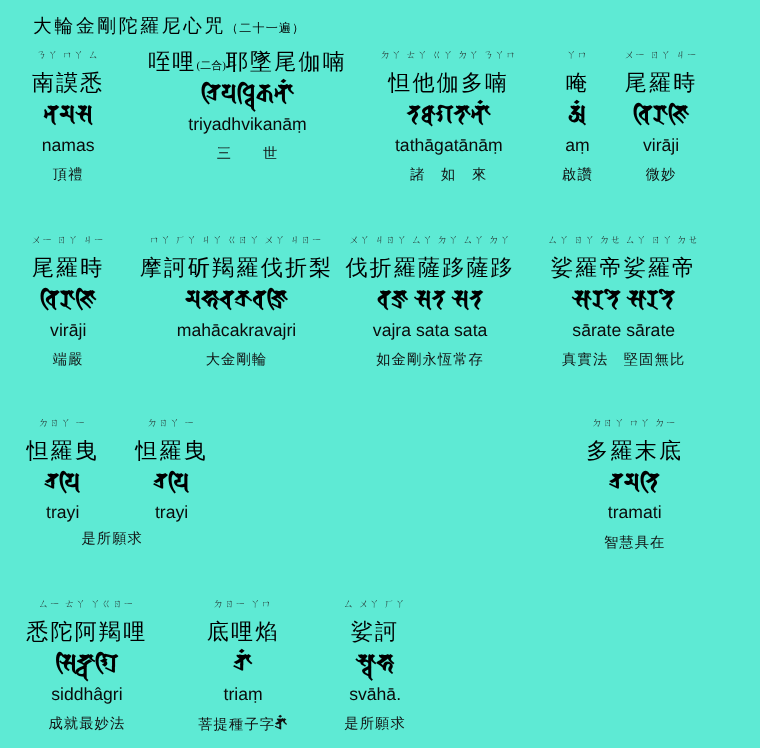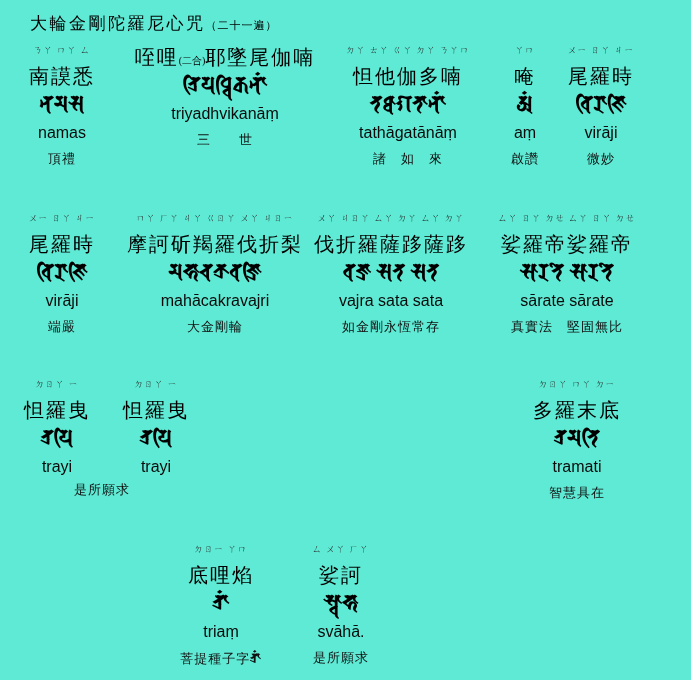--- a/index.html
+++ b/index.html
@@ -115,20 +115,27 @@
 
 
   <div class="block" style="left:577px;top:378px">
     <div class="zhuyin">ㄉㄖㄚ ㄇㄚ ㄉㄧ</div>
     <div class="hanzi">多羅末底</div>
     <div class="siddham">𑖝𑖿𑖨𑖦𑖝𑖰</div>
     <div class="roman">tramati</div>
     <div class="meaning">智慧具在</div>
   </div>
 
+  <div class="block" style="left:79px;top:543px">
+    <div class="zhuyin">ㄙㄧ ㄊㄚ ㄚㄍㄖㄧ</div>
+    <div class="hanzi">悉陀阿羯哩</div>
+    <div class="siddham">𑖭𑖰𑖟𑖿𑖠𑖯𑖐𑖿𑖨𑖰</div>
+    <div class="roman">siddhâgri</div>
+    <div class="meaning">成就最妙法</div>
+  </div>
 
   <div class="block" style="left:221px;top:543px">
     <div class="zhuyin">ㄉㄖㄧ ㄚㄇ</div>
     <div class="hanzi">底哩焰</div>
     <div class="siddham">𑖝𑖿𑖨𑖯𑖽</div>
     <div class="roman">triaṃ</div>
     <div class="meaning"><span>菩提種子字</span><span class="glyph">𑖝𑖿𑖨𑖯𑖽</span></div>
   </div>
 
   <div class="block" style="left:341px;top:543px">

